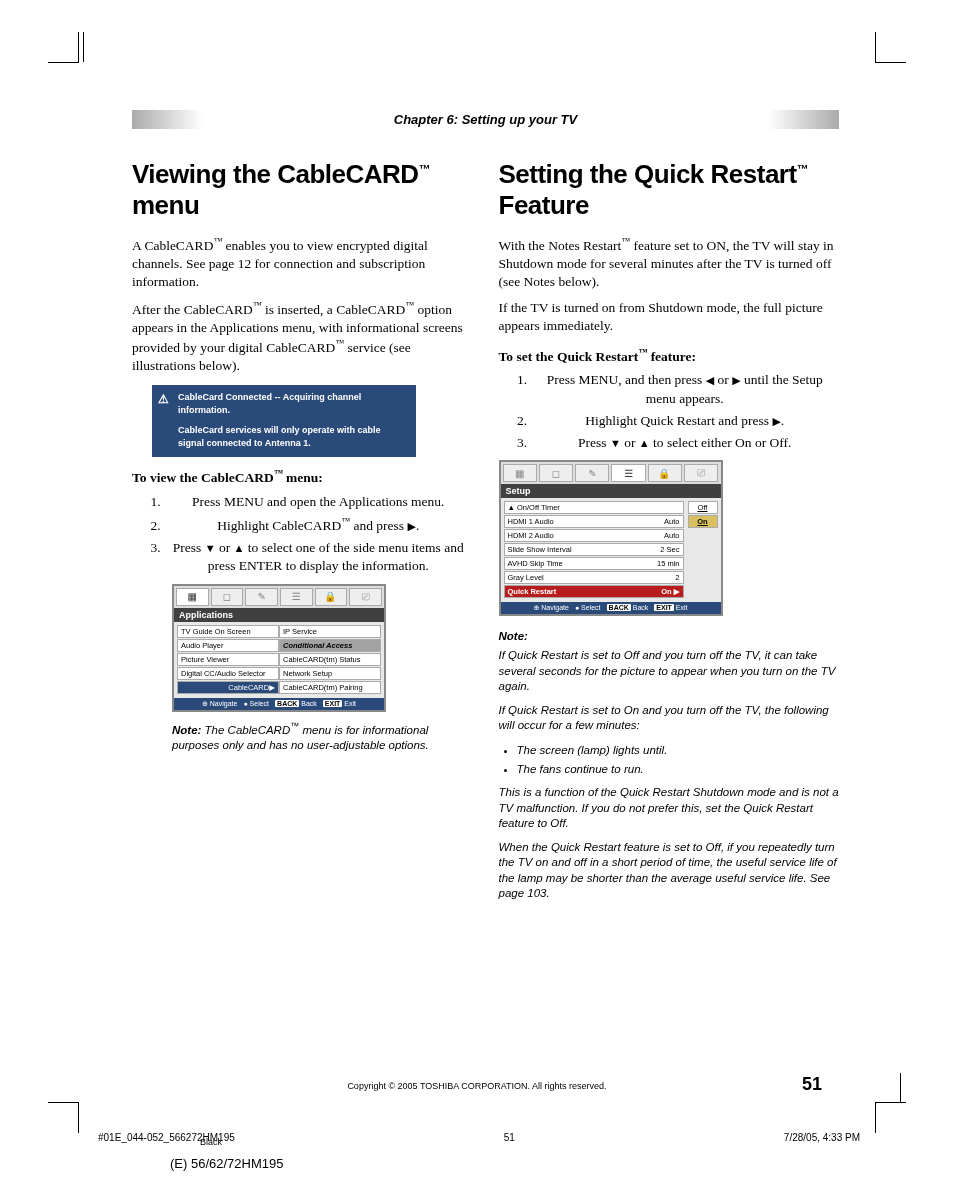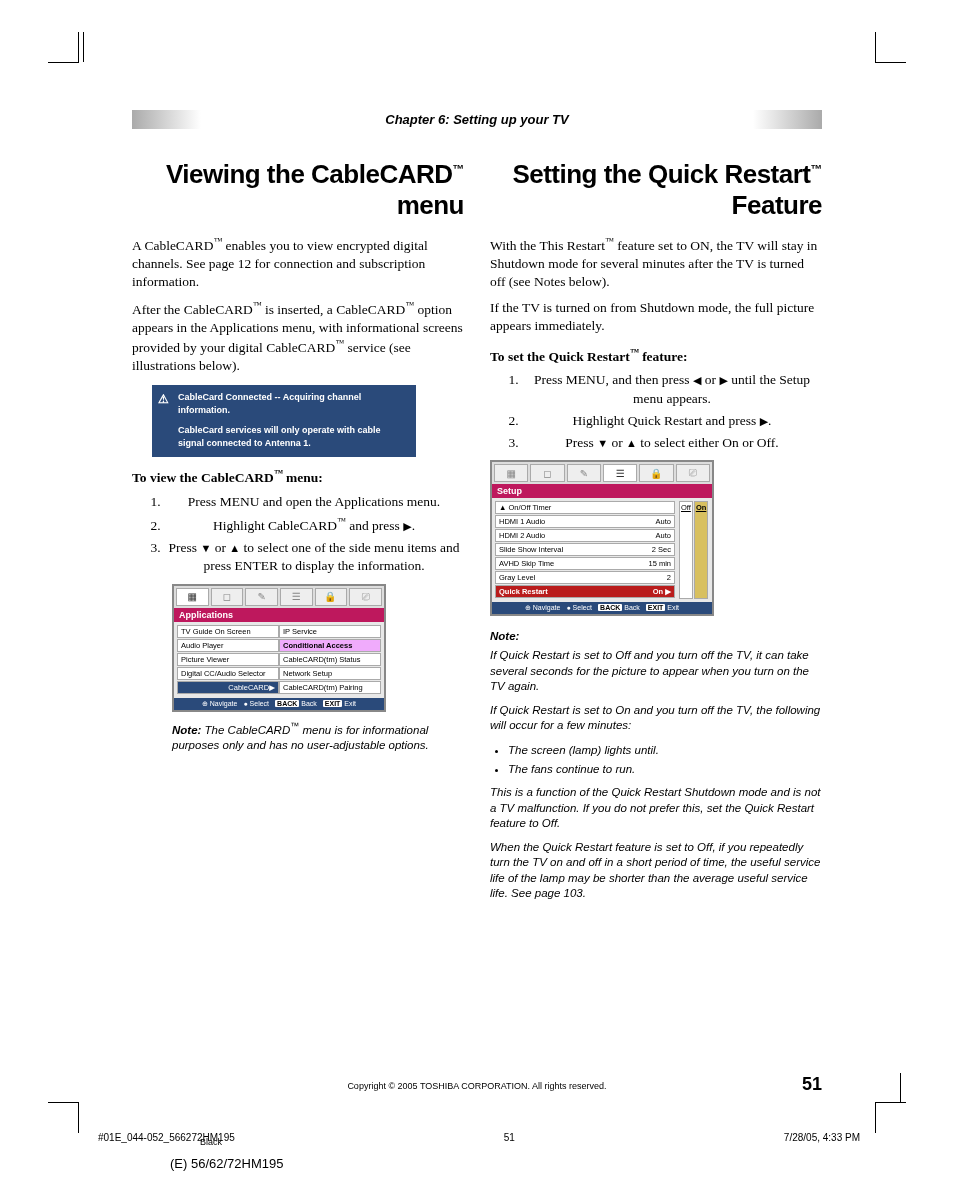--- a/index.html
+++ b/index.html
@@ -1,55 +1,55 @@
 <!DOCTYPE html>
 <html><head>
 <meta charset="utf-8">
 <style>
   body { font-family: Georgia, 'Times New Roman', serif; font-size: 13.5px; color: #000; margin: 0; padding: 0; background: #fff; }
-  .page { width: 954px; height: 1191px; position: relative; box-sizing: border-box; padding: 30px 60px 0 60px; }
+  .page { width: 954px; height: 1191px; position: relative; box-sizing: border-box; padding: 30px 43px 0 60px; }
   .crop-tl, .crop-tr, .crop-bl, .crop-br { position: absolute; width: 30px; height: 30px; }
   .crop-tl { top: 32px; left: 48px; border-right: 1px solid #000; border-bottom: 1px solid #000; }
   .crop-tl::after { content:''; position:absolute; left: 35px; top:0; height:30px; border-left:1px solid #000;}
   .crop-tr { top: 32px; right: 48px; border-left: 1px solid #000; border-bottom: 1px solid #000; }
   .crop-bl { bottom: 58px; left: 48px; border-right: 1px solid #000; border-top: 1px solid #000; }
   .crop-br { bottom: 58px; right: 48px; border-left: 1px solid #000; border-top: 1px solid #000; }
   .crop-br::before { content:''; position:absolute; right:5px; top:-30px; border-left:1px solid #000; height:30px;}
   .content { margin: 80px 72px 0 72px; }
   .chapter-bar { background: linear-gradient(to right, #aaa, #fff 10%, #fff 90%, #aaa); text-align: center; font-style: italic; font-weight: bold; font-size: 13px; padding: 2px 0; font-family: Arial, sans-serif; }
   .columns { display: flex; gap: 26px; margin-top: 30px; }
   .col { flex: 1; }
-  h1 { font-family: 'Arial Narrow', Arial, sans-serif; font-weight: bold; font-size: 26px; margin: 0 0 14px 0; letter-spacing: -0.5px; text-align: right; }
+  h1 { font-family: 'Arial Narrow', Arial, sans-serif; font-weight: bold; font-size: 26px; margin: 0 0 14px 0; letter-spacing: -0.5px; }
   h1 .tm { font-size: 12px; vertical-align: super; }
   p { margin: 0 0 8px 0; line-height: 1.35; }
   .tm-sm { font-size: 9px; vertical-align: super; font-style: italic; }
   .alert-box { background: #2a4a7a; color: #fff; font-family: Arial, sans-serif; font-size: 9px; font-weight: bold; width: 230px; margin: 10px 0 10px 20px; padding: 6px 8px 8px 26px; position: relative; line-height: 1.4; }
   .alert-box .warn-icon { position: absolute; left: 6px; top: 6px; font-size: 12px; }
   .alert-box .gap { height: 8px; }
   .sub-heading { font-weight: bold; margin: 10px 0 6px 0; }
   ol.steps { margin: 0 0 8px 18px; padding: 0 0 0 14px; }
   ol.steps li { margin-bottom: 4px; line-height: 1.35; text-align: center; }
   .arrow { font-family: Arial, sans-serif; font-size: 11px; }
   .osd { border: 2px solid #888; width: 210px; margin: 8px 0 8px 40px; font-family: Arial, sans-serif; font-size: 8px; background: #fff; }
   .osd-tabs { display: flex; background: #ddd; height: 18px; align-items: center; justify-content: space-around; padding: 2px; gap:2px;}
   .osd-tab { flex:1; height:16px; background:#eee; border:1px solid #aaa; display:flex; align-items:center; justify-content:center; font-size:10px; color:#888;}
   .osd-tab.active { background:#fff; color:#333;}
-  .osd-header { background: #be185d; color: #fff; font-weight: bold; padding: 2px 5px; font-size: 9px; }
+  .osd-header { background: #404040; color: #fff; font-weight: bold; padding: 2px 5px; font-size: 9px; }
   .osd-body { padding: 3px; background: #e8e8e8; min-height: 60px; }
   .osd-cols { display: flex; }
   .osd-list { flex: 1; }
   .osd-item { background: #fff; border: 1px solid #aaa; padding: 1px 3px; margin-bottom: 1px; font-size: 7.5px; white-space: nowrap; overflow: hidden; }
   .osd-item.sel { background: #2a4a7a; color: #fff; text-align: right; }
-  .osd-item.hl { background: #f0abfc; font-weight: bold; }
+  .osd-item.hl { background: #a3a3a3; font-weight: bold; font-style: italic; }
   .osd-footer { background: #2a4a7a; color: #fff; padding: 2px 4px; font-size: 7px; display: flex; gap: 6px; justify-content: center; }
   .osd-footer span { white-space: nowrap; }
   .osd-footer .key { background: #fff; color: #000; padding: 0 2px; border-radius: 1px; font-weight:bold;}
   .osd-setup-row { display: flex; justify-content: space-between; background: #fff; border: 1px solid #aaa; margin-bottom: 1px; padding: 1px 3px; font-size: 7.5px; }
   .osd-setup-row.sel { background: #b91c1c; color: #fff; font-weight: bold; }
-  .osd-side { display:flex; flex-direction:row; gap:1px; margin-left:auto; width:30px;text-decoration:underline;}
+  .osd-side { display:flex; flex-direction:column; gap:1px; margin-left:auto; width:30px;text-decoration:underline;}
   .osd-side-item { background:#fff; border:1px solid #aaa; font-size:7.5px; text-align:center; padding:1px;}
   .osd-side-item.sel { background:#d8c060; font-weight:bold;}
   .osd-setup-body { display:flex; gap:4px; padding:3px; background:#e8e8e8;}
   .osd-setup-list { flex:1;}
   .note-block { font-family: Arial, sans-serif; font-size: 11.5px; font-style: italic; line-height: 1.35; margin: 4px 0 0 40px; }
   .note-block .nb { font-weight: bold; }
   .note-section { font-family: Arial, sans-serif; font-size: 11.5px; font-style: italic; line-height: 1.4; margin-top: 12px; }
   .note-section .nh { font-weight: bold; font-style: italic; margin-bottom: 4px; display:block;}
   .note-section p { margin-bottom: 8px; }
   .note-section ul { margin: 0 0 8px 6px; padding-left: 12px; }
@@ -132,21 +132,21 @@
         </div>
 
         <div class="note-block">
           <span class="nb">Note:</span><span> The CableCARD</span><span class="tm-sm">™</span><span> menu is for informational purposes only and has no user-adjustable options.</span>
         </div>
       </div>
 
       <div class="col">
         <h1><span>Setting the Quick Restart</span><span class="tm">™</span><span> Feature</span></h1>
 
-        <p><span>With the This Restart</span><span class="tm-sm">™</span><span> feature set to ON, the TV will stay in Shutdown mode for several minutes after the TV is turned off (see Notes below).</span></p>
+        <p><span>With the Notes Restart</span><span class="tm-sm">™</span><span> feature set to ON, the TV will stay in Shutdown mode for several minutes after the TV is turned off (see Notes below).</span></p>
         <p>If the TV is turned on from Shutdown mode, the full picture appears immediately.</p>
 
         <p class="sub-heading"><span>To set the Quick Restart</span><span class="tm-sm">™</span><span> feature:</span></p>
         <ol class="steps">
           <li><span>Press MENU, and then press </span><span class="arrow">◀</span><span> or </span><span class="arrow">▶</span><span> until the Setup menu appears.</span></li>
           <li><span>Highlight Quick Restart and press </span><span class="arrow">▶</span>.</li>
           <li><span>Press </span><span class="arrow">▼</span><span> or </span><span class="arrow">▲</span><span> to select either On or Off.</span></li>
         </ol>
 
         <div class="osd" style="width:220px; margin-left:0;">

